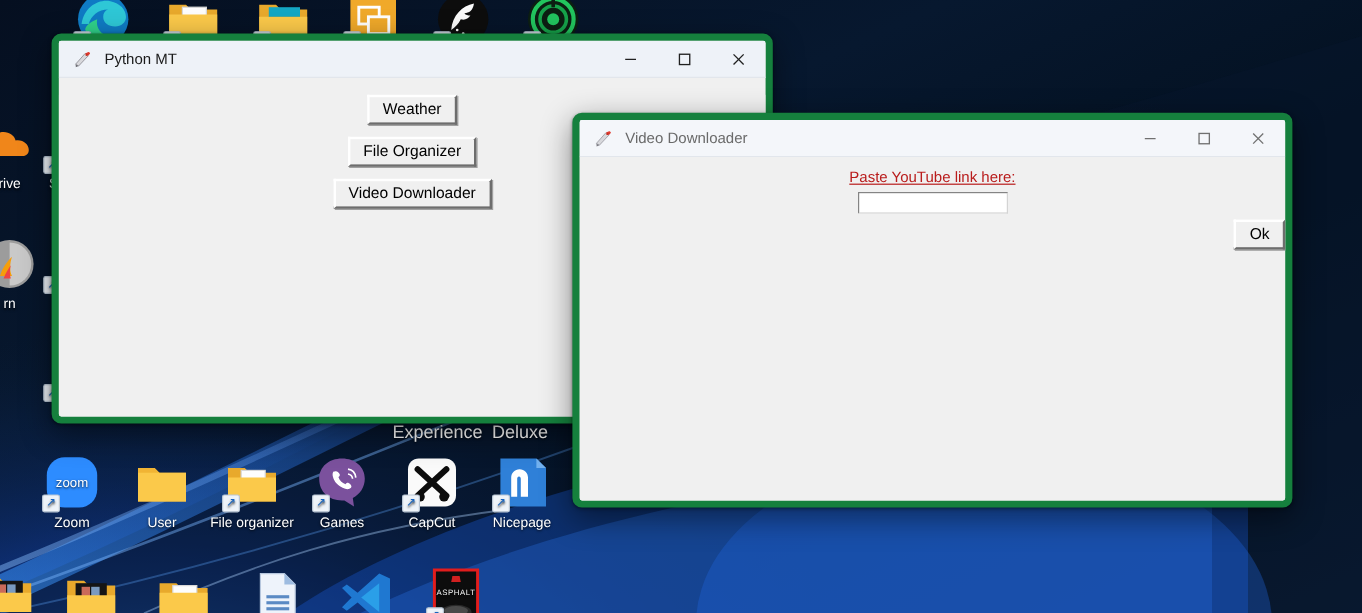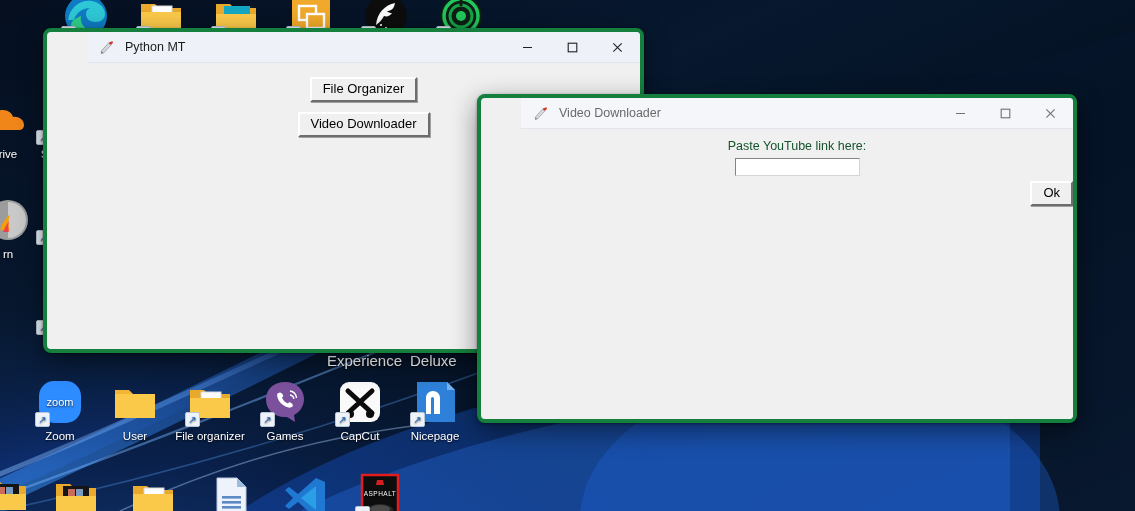--- a/index.html
+++ b/index.html
@@ -46,22 +46,21 @@
   }
   .icon-label { display: block; word-wrap: break-word; }
 
   
   .win {
     position: absolute;
     background: #f0f0f0;
     border-radius: 8px;
     box-shadow: 0 8px 26px rgba(0,0,0,.45), 0 1px 3px rgba(0,0,0,.4);
     overflow: hidden;
-    border: 4px solid #15803d;
-    padding-left: 40px;
+    border: 6px solid #15803d;
   }
   .titlebar {
     height: 31px;
     background: #eef2f8;
     display: flex; align-items: center;
     border-bottom: 1px solid #e2e6ec;
   }
   .titlebar.inactive { background: #f4f6fa; }
   .tb-icon { width: 18px; height: 18px; margin-left: 11px; margin-right: 9px; flex: 0 0 auto; }
   .tb-icon svg { display: block; }
@@ -104,22 +103,23 @@
     font-size: 13px;
     color: #000;
     font-family: "Liberation Sans", sans-serif;
     line-height: 16px;
     box-shadow: 1px 1px 0 #a0a0a0;
   }
 
   .dl-label {
     text-align: center;
     font-size: 12.5px;
-    color: #14532d;
+    color: #b91c1c;
     padding-top: 10px;
+    text-decoration: underline;
   }
   .dl-entry-row { display: flex; justify-content: center; margin-top: 5px; }
   .dl-entry {
     width: 125px; height: 18px;
     background: #ffffff;
     border-top: 1px solid #848484;
     border-left: 1px solid #848484;
     border-right: 1px solid #d4d4d4;
     border-bottom: 1px solid #d4d4d4;
     outline: none;
@@ -473,20 +473,23 @@
         <span class="tb-btn">
           <svg width="11" height="11" viewBox="0 0 11 11">
               <line x1="1.3" y1="1.3" x2="9.7" y2="9.7" stroke="currentColor" stroke-width="1.1"></line>
               <line x1="9.7" y1="1.3" x2="1.3" y2="9.7" stroke="currentColor" stroke-width="1.1"></line>
             </svg>
         </span>
       </span>
     </div>
     <div class="win-body" id="main-body" style="height: 294px;">
       <div class="btn-stack" id="main-buttons">
+          <div class="tkbtn-row">
+            <button class="tkbtn">Weather</button>
+          </div>
           <div class="tkbtn-row">
             <button class="tkbtn">File Organizer</button>
           </div>
           <div class="tkbtn-row">
             <button class="tkbtn">Video Downloader</button>
           </div>
         </div>
     </div>
   </div>
 

